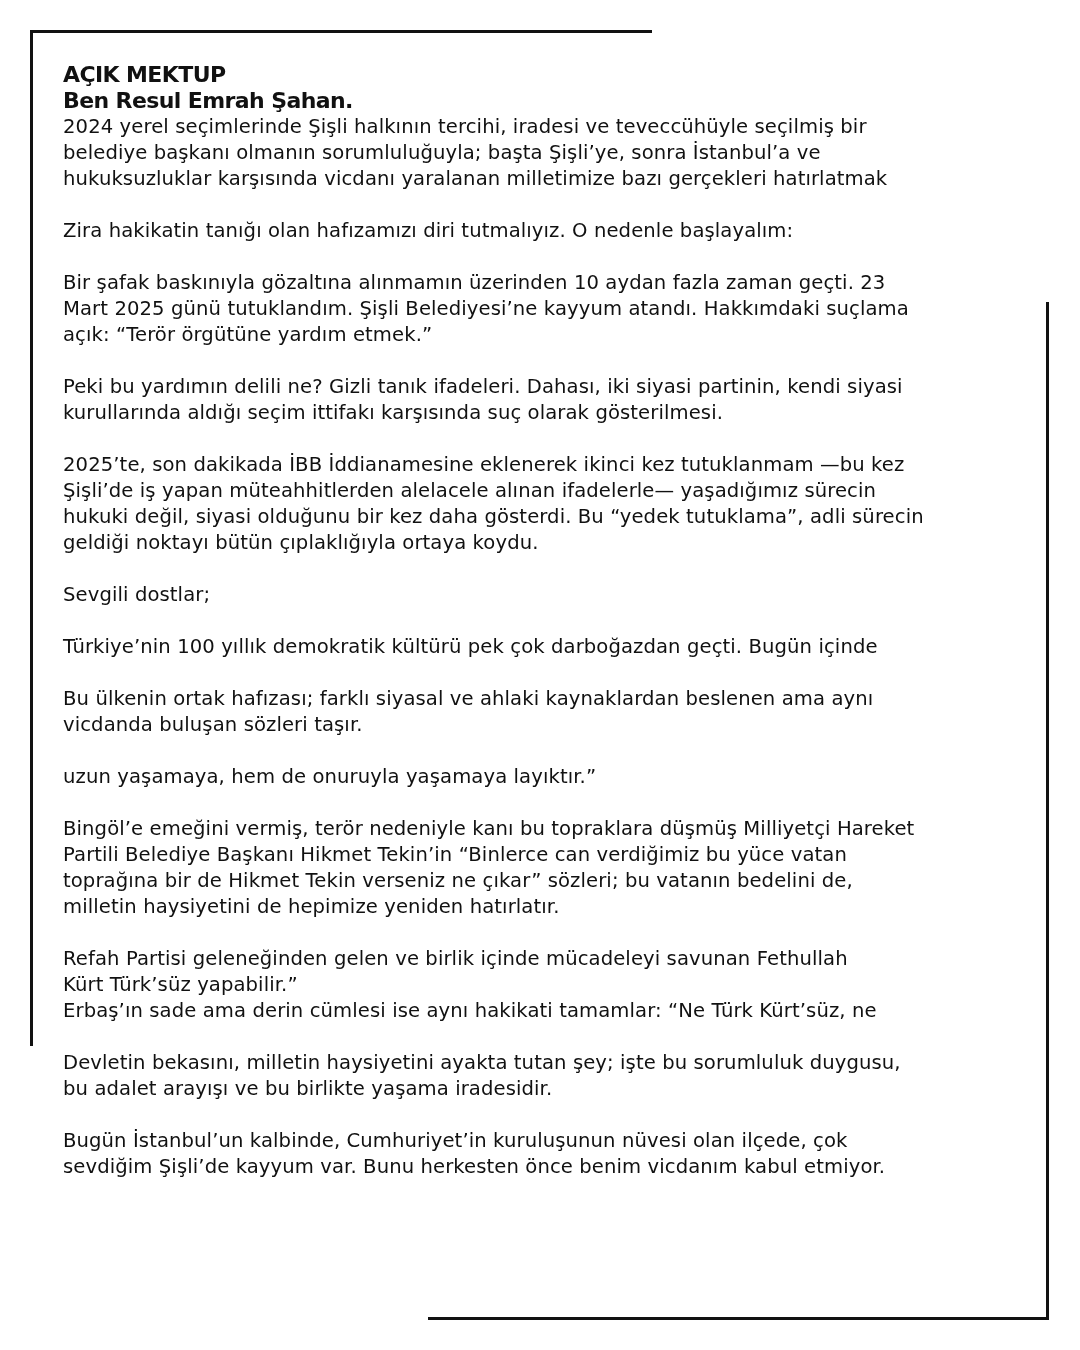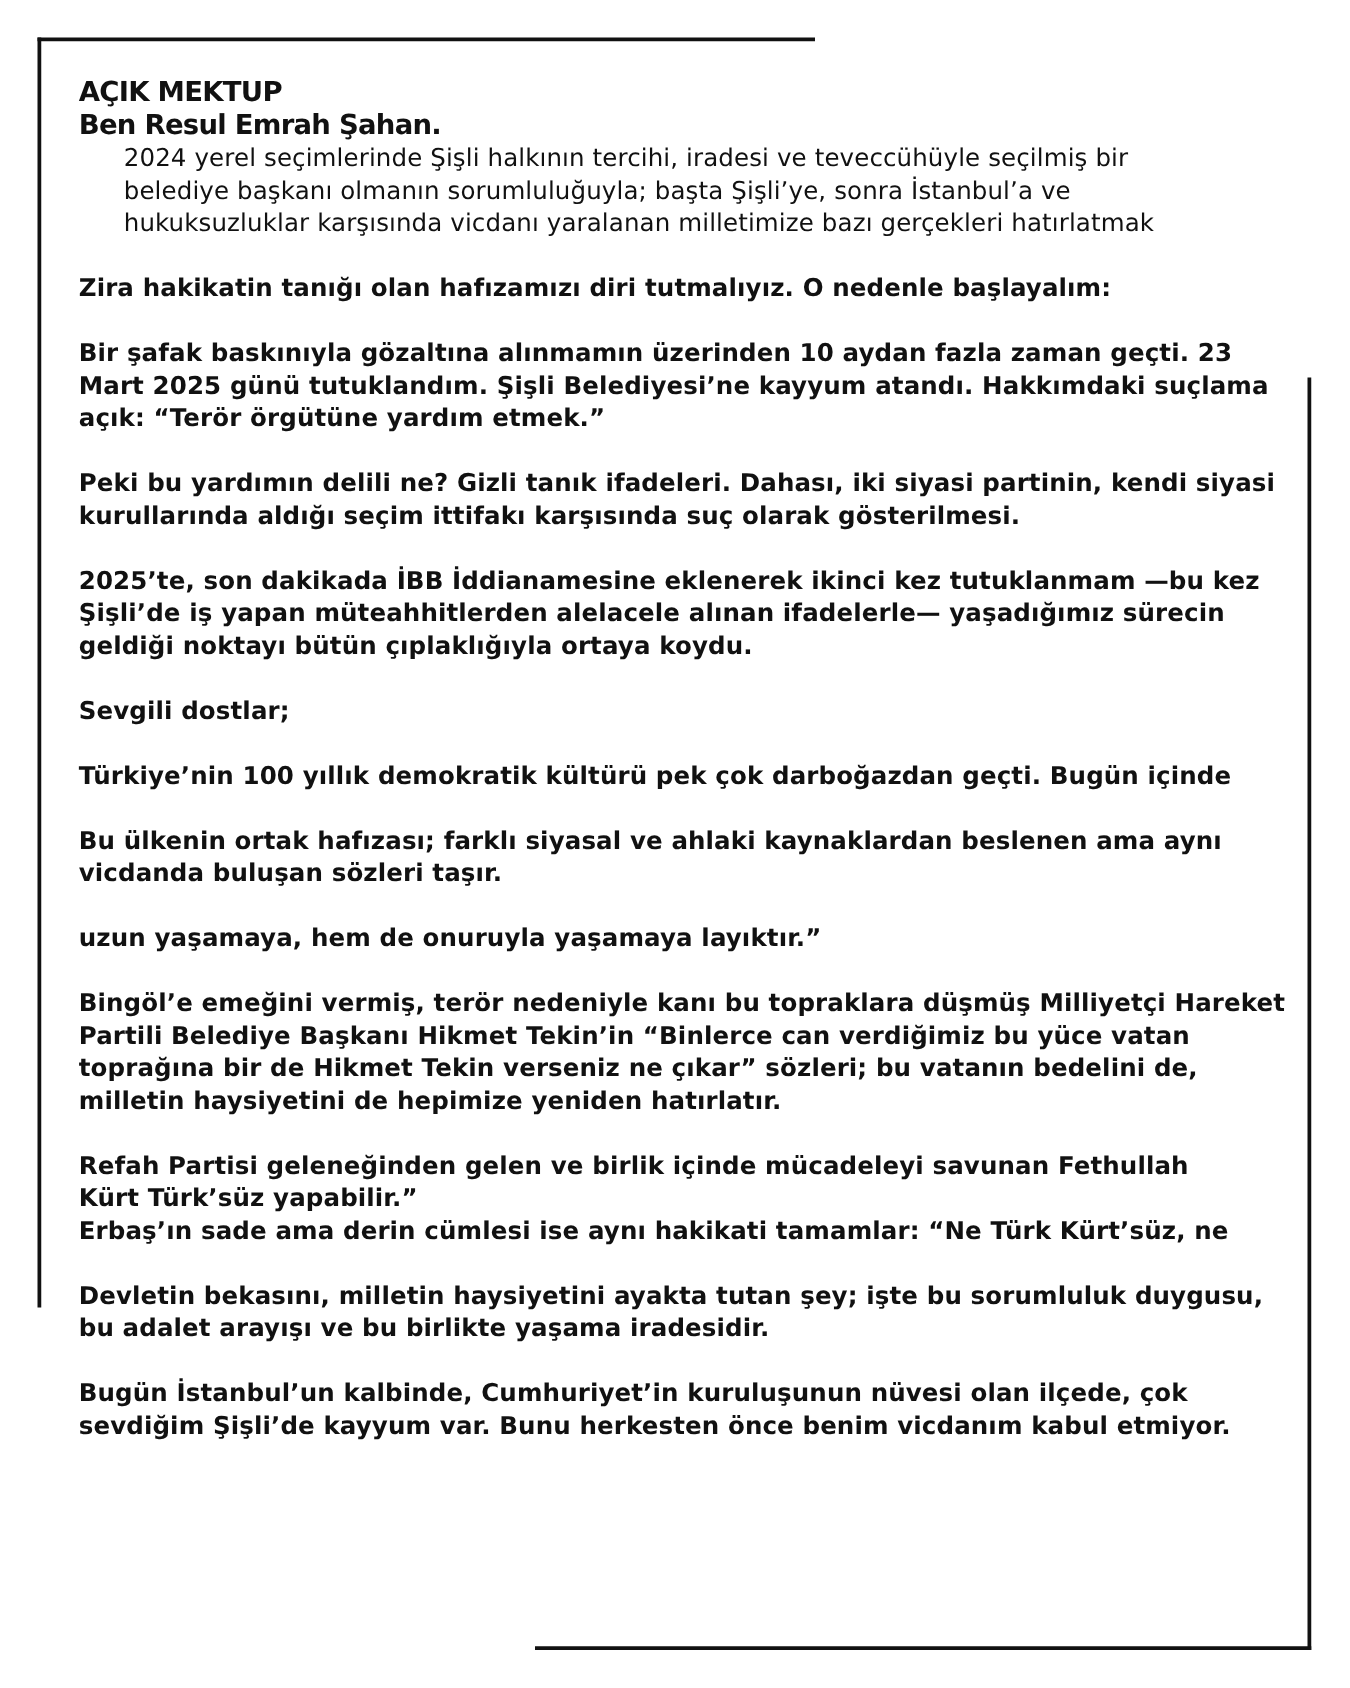--- a/index.html
+++ b/index.html
@@ -9,23 +9,23 @@
     .ln-left { left:30px; top:30px; width:3px; height:1016px; }
     .ln-right { left:1046px; top:302px; width:3px; height:1018px; }
     .ln-bottom { left:428px; top:1317px; width:621px; height:3px; }
     .letter {
       position:absolute; left:63px; top:62px; width:990px;
       font-family:"DejaVu Sans", sans-serif; font-size:19.6px; line-height:26px;
       letter-spacing:0.1px;
     }
     .title, .subtitle { font-weight:bold; letter-spacing:-0.6px; font-size:22px; }
     .para { margin:0 0 26px 0; }
-    .para .l { display:block; white-space:nowrap;font-weight:bold; }
+    .para .l { display:block; white-space:nowrap; }
     .intro { margin:0 0 26px 0; }
-    .intro .l { display:block; white-space:nowrap;margin-left:36px; }
+    .intro .l { display:block; white-space:nowrap; }
   </style>
 </head>
 <body>
 
 <div class="line ln-top"></div>
 <div class="line ln-left"></div>
 <div class="line ln-right"></div>
 <div class="line ln-bottom"></div>
 
 <div class="letter">
@@ -45,20 +45,21 @@
         <span class="l">Mart 2025 günü tutuklandım. Şişli Belediyesi’ne kayyum atandı. Hakkımdaki suçlama</span>
         <span class="l">açık: “Terör örgütüne yardım etmek.”</span>
       </div>
       <div class="para">
         <span class="l">Peki bu yardımın delili ne? Gizli tanık ifadeleri. Dahası, iki siyasi partinin, kendi siyasi</span>
         <span class="l">kurullarında aldığı seçim ittifakı karşısında suç olarak gösterilmesi.</span>
       </div>
       <div class="para">
         <span class="l">2025’te, son dakikada İBB İddianamesine eklenerek ikinci kez tutuklanmam —bu kez</span>
         <span class="l">Şişli’de iş yapan müteahhitlerden alelacele alınan ifadelerle— yaşadığımız sürecin</span>
+        <span class="l">hukuki değil, siyasi olduğunu bir kez daha gösterdi. Bu “yedek tutuklama”, adli sürecin</span>
         <span class="l">geldiği noktayı bütün çıplaklığıyla ortaya koydu.</span>
       </div>
       <div class="para">
         <span class="l">Sevgili dostlar;</span>
       </div>
       <div class="para">
         <span class="l">Türkiye’nin 100 yıllık demokratik kültürü pek çok darboğazdan geçti. Bugün içinde</span>
       </div>
       <div class="para">
         <span class="l">Bu ülkenin ortak hafızası; farklı siyasal ve ahlaki kaynaklardan beslenen ama aynı</span>

